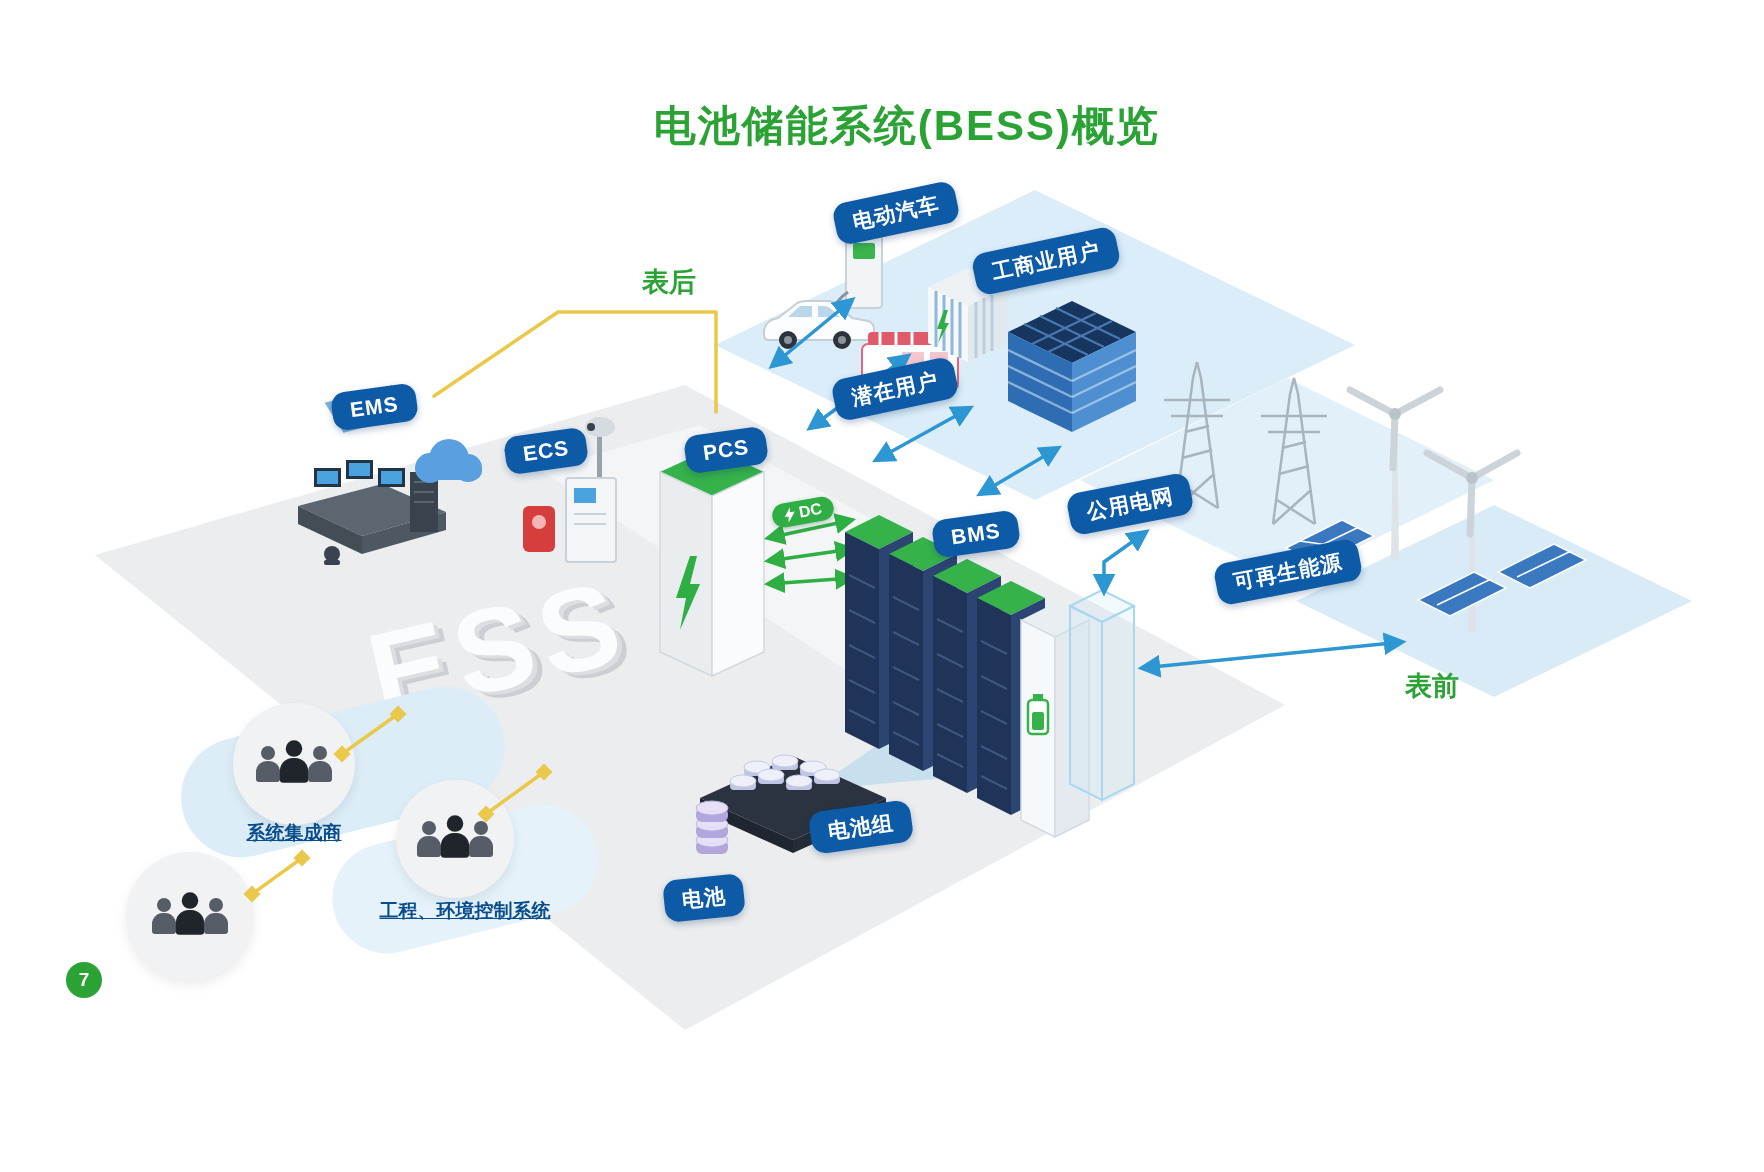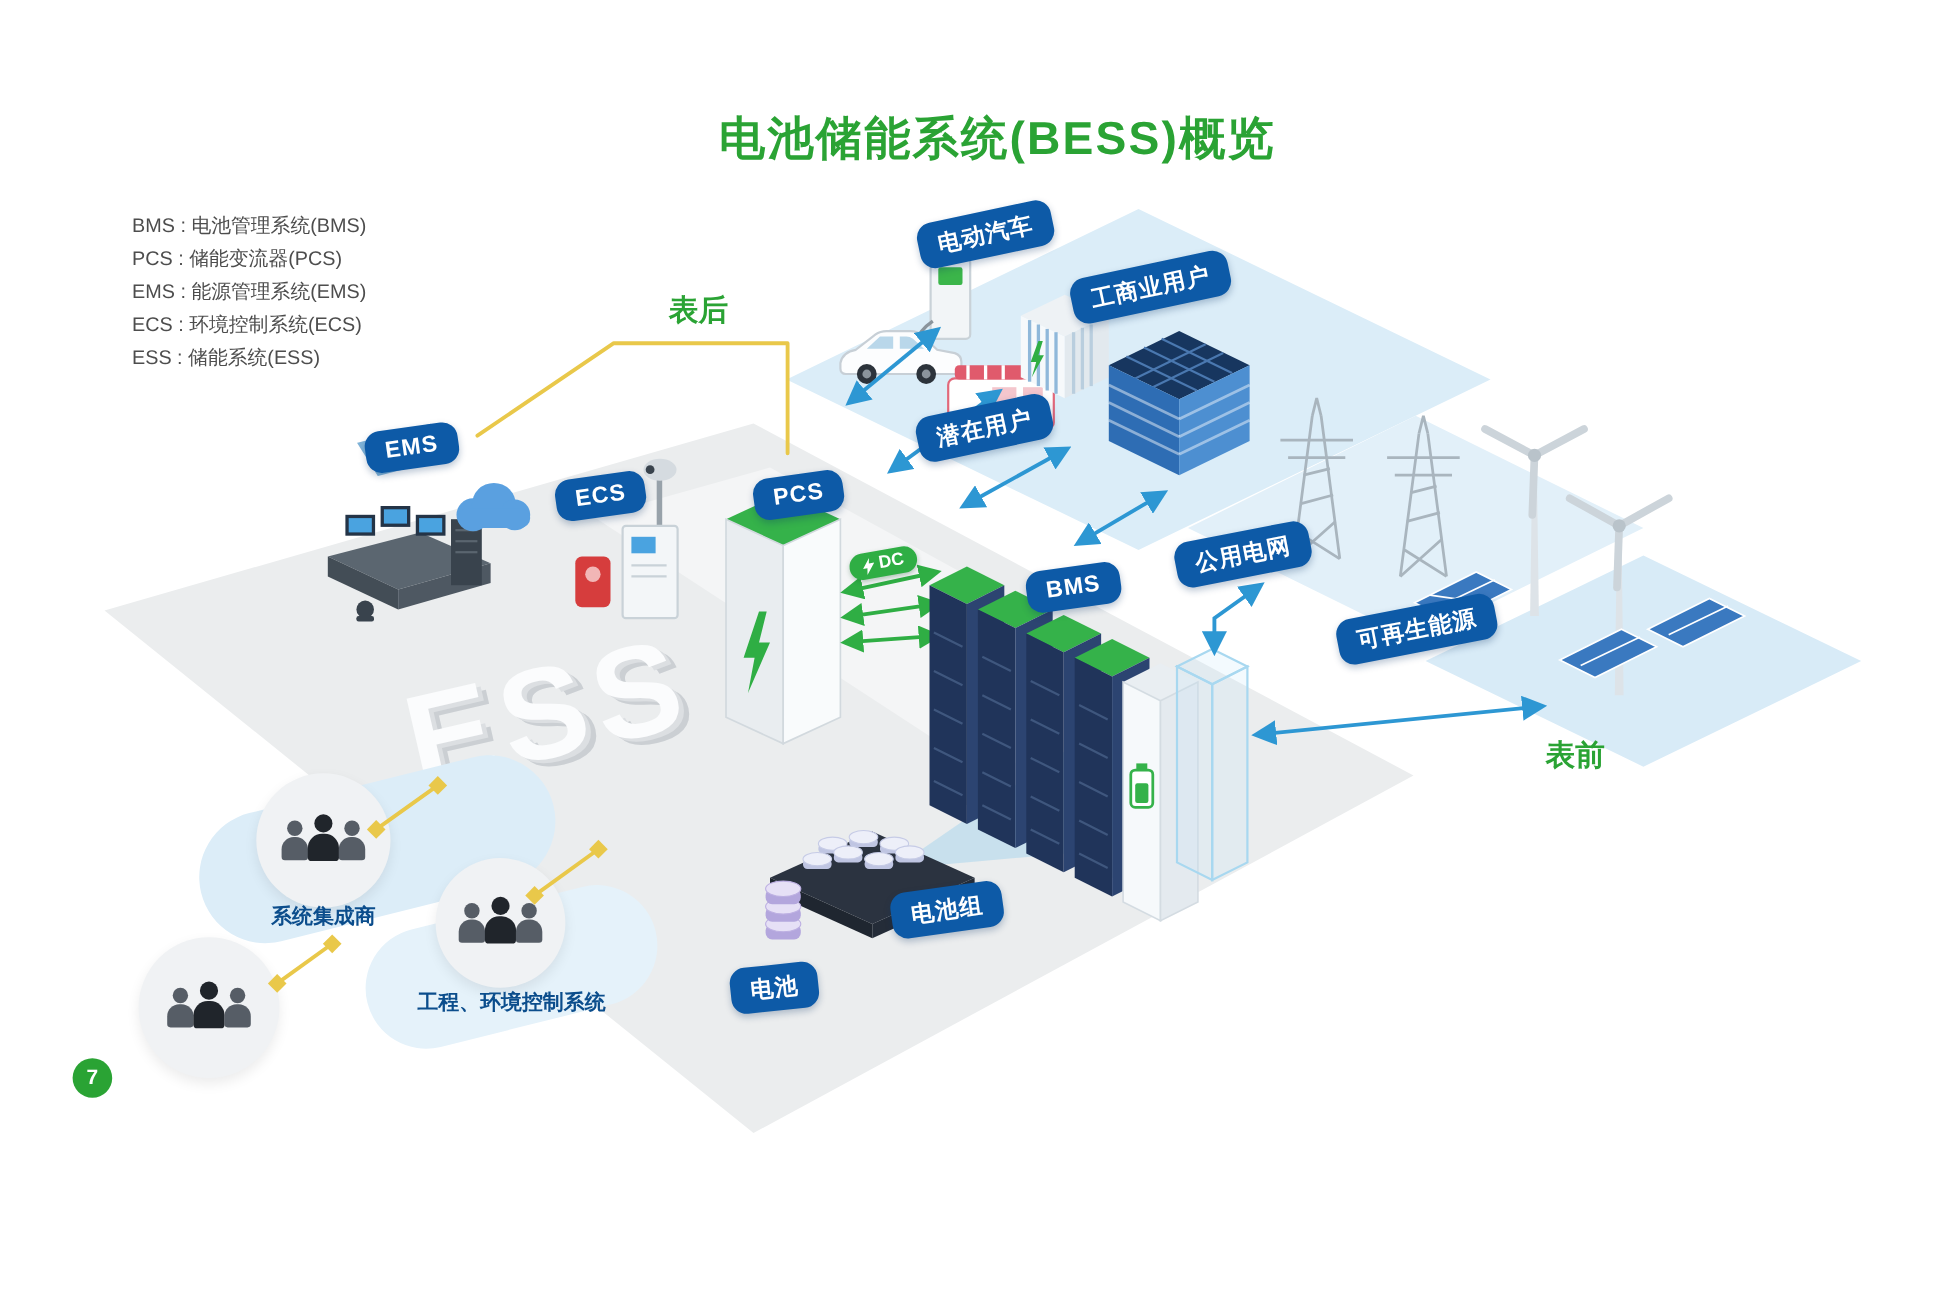--- a/index.html
+++ b/index.html
@@ -28,21 +28,21 @@
   .person-circle{position:absolute;border-radius:50%;background:#f0f2f4;display:flex;align-items:center;
                  justify-content:center;z-index:2;box-shadow:0 5px 12px rgba(0,0,0,.08);}
   .person{position:relative;width:24px;height:37px;display:inline-block;margin:0 1px;}
   .person::before{content:"";position:absolute;top:0;left:50%;transform:translateX(-50%);
                   width:14px;height:14px;border-radius:50%;background:#565d66;}
   .person::after{content:"";position:absolute;top:15px;left:0;right:0;height:21px;
                  border-radius:11px 11px 3px 3px;background:#565d66;}
   .person.dark::before,.person.dark::after{background:#20252b;}
   .person.tall{transform:scale(1.18) translateY(-2px);}
 
-  .role-label{position:absolute;text-align:center;color:#0b4d8c;font-weight:bold;font-size:19px;z-index:6;}
+  .role-label{position:absolute;text-align:center;color:#0b4d8c;font-weight:bold;font-size:19px;z-index:6;text-decoration:underline;}
   .page-num{position:absolute;left:66px;top:962px;width:36px;height:36px;border-radius:50%;
             background:#2aa334;color:#fff;display:flex;align-items:center;justify-content:center;
             font-weight:bold;font-size:19px;z-index:6;}
 </style>
 </head>
 <body>
 
 <div class="canvas">
 
   <svg class="layer z0" viewBox="0 0 1764 1172">
@@ -384,29 +384,22 @@
       <line x1="908" y1="356" x2="810" y2="428" marker-start="url(#mb)" marker-end="url(#mb)"></line>
       <line x1="970" y1="408" x2="876" y2="460" marker-start="url(#mb)" marker-end="url(#mb)"></line>
       <line x1="1058" y1="448" x2="980" y2="494" marker-start="url(#mb)" marker-end="url(#mb)"></line>
       <path d="M1146,532 L1104,562 L1104,592" marker-start="url(#mb)" marker-end="url(#mb)"></path>
       <line x1="1142" y1="668" x2="1402" y2="642" marker-start="url(#mb)" marker-end="url(#mb)"></line>
     </g>
   </svg>
 
   <div class="title">电池储能系统(BESS)概览</div>
 
-  <div class="legend">
-    <div>BMS : 电池管理系统(BMS)</div>
-    <div>PCS : 储能变流器(PCS)</div>
-    <div>EMS : 能源管理系统(EMS)</div>
-    <div>ECS : 环境控制系统(ECS)</div>
-    <div>ESS : 储能系统(ESS)</div>
-  </div>
-
-  <div class="zone-label" style="left:608px;top:264px">表后</div>
+
+  <div class="zone-label" style="left:642px;top:264px">表后</div>
   <div class="zone-label" style="left:1405px;top:668px">表前</div>
 
   <div class="badge" style="left:332px;top:388px;transform:rotate(-8deg)">EMS</div>
   <div class="badge" style="left:505px;top:432px;transform:rotate(-8deg)">ECS</div>
   <div class="badge" style="left:685px;top:431px;transform:rotate(-8deg)">PCS</div>
   <div class="badge" style="left:933px;top:515px;transform:rotate(-8deg)">BMS</div>
   <div class="badge" style="left:834px;top:192px;transform:rotate(-12deg)">电动汽车</div>
   <div class="badge" style="left:973px;top:240px;transform:rotate(-12deg)">工商业用户</div>
   <div class="badge" style="left:833px;top:368px;transform:rotate(-12deg)">潜在用户</div>
   <div class="badge" style="left:1068px;top:483px;transform:rotate(-11deg)">公用电网</div>

